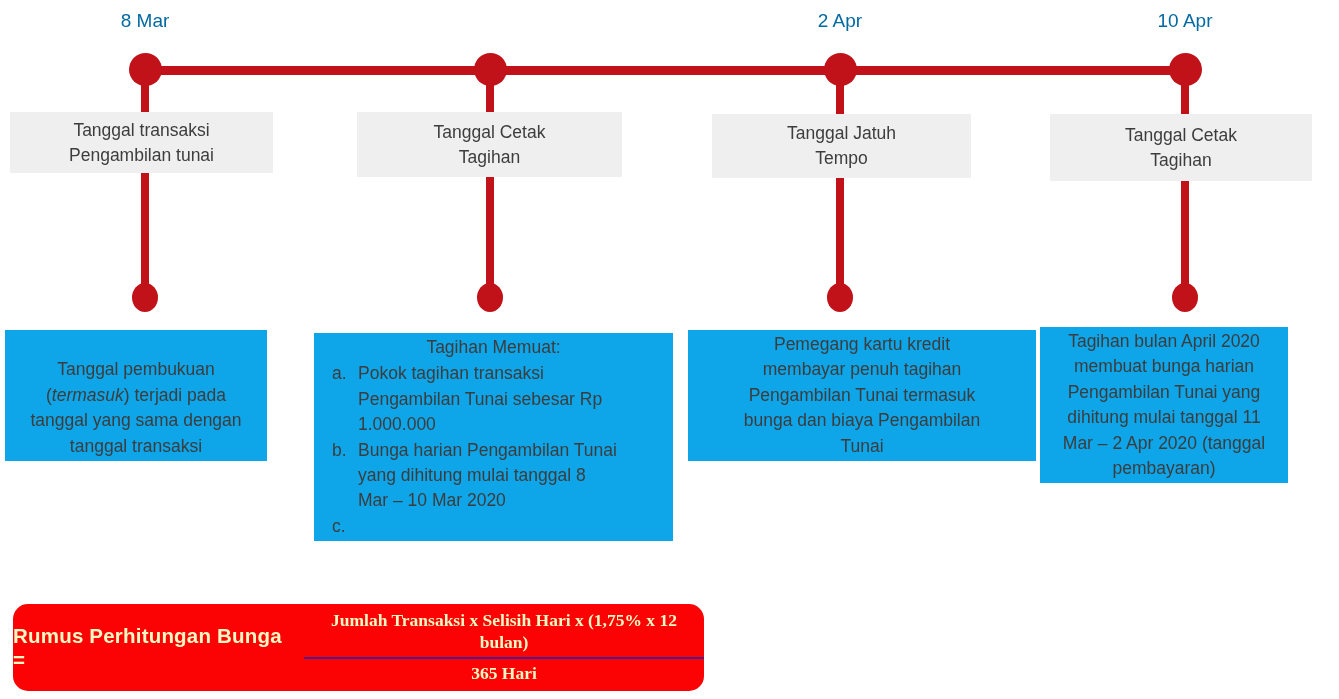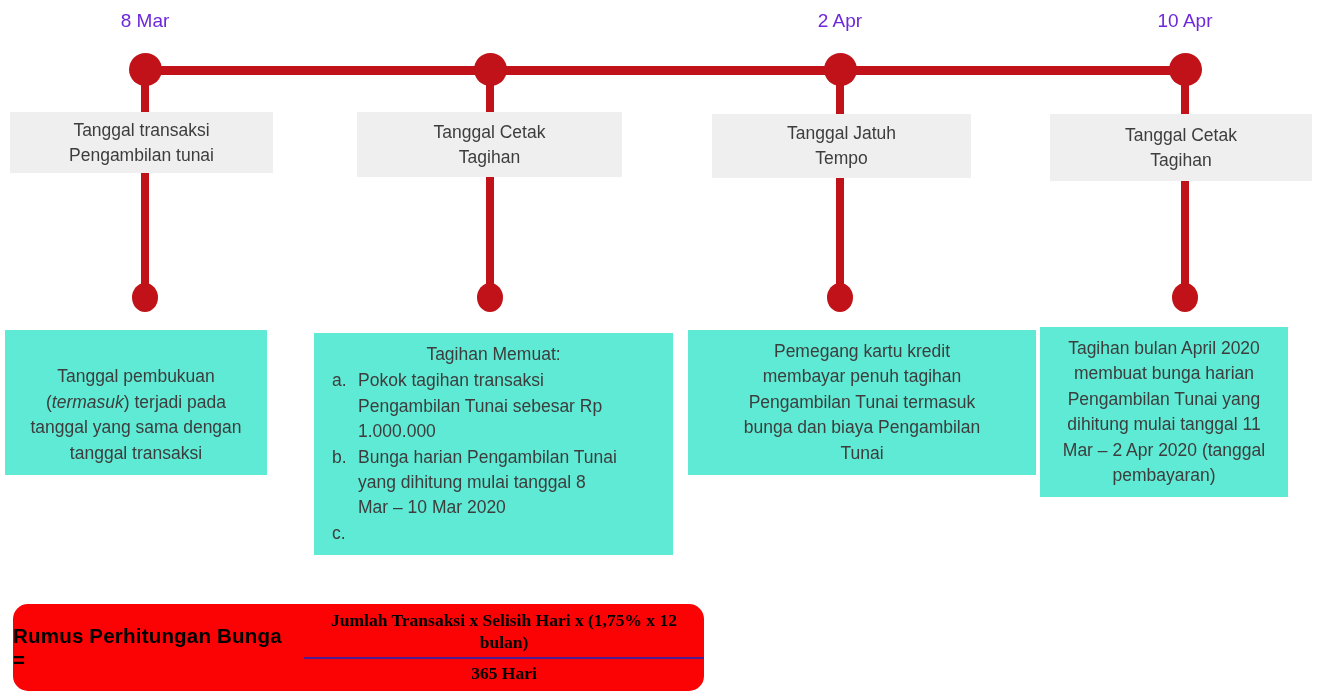--- a/index.html
+++ b/index.html
@@ -23,45 +23,45 @@
   .dot-top{
     position:absolute;top:53px;width:33px;height:33px;border-radius:50%;
     background:#C01218;z-index:2;
   }
   .dot-low{
     position:absolute;top:283px;width:26px;height:29px;border-radius:50%;
     background:#C01218;z-index:2;
   }
   .date-label{
     position:absolute;top:10px;width:180px;
-    text-align:center;font-size:19px;color:#6d28d9;z-index:3;
+    text-align:center;font-size:19px;color:#0369a1;z-index:3;
   }
   .label-box{
     position:absolute;top:112px;min-height:50px;
     background:#EFEFEF;color:#3d3d3d;
     display:flex;align-items:center;justify-content:center;
     text-align:center;font-size:17.5px;line-height:1.42;
     padding:5px 6px;box-sizing:border-box;z-index:4;
   }
   .desc-box{
     position:absolute;
-    background:#5eead4;color:#3d3d3d;
+    background:#0ea5e9;color:#3d3d3d;
     text-align:center;font-size:17.5px;line-height:1.45;
-    padding:9px 8px;box-sizing:border-box;z-index:4;
+    padding:2px 8px;box-sizing:border-box;z-index:4;
   }
   .desc-box .list{margin-top:1px;}
   .list-row{display:flex;text-align:left;}
   .list-marker{flex:0 0 36px;padding-left:10px;box-sizing:border-box;}
   .list-text{flex:1;}
   
   .formula-box{
     position:absolute;left:13px;top:604px;width:691px;height:87px;
     background:#FB0304;border-radius:15px;
     display:flex;align-items:center;justify-content:center;gap:9px;
-    color:#000000;z-index:4;
+    color:#fef9c3;z-index:4;
   }
   .formula-label{
     font-size:20.5px;font-weight:bold;letter-spacing:0.2px;
   }
   .fraction{
     display:inline-block;text-align:center;
     font-family:"Liberation Serif","DejaVu Serif",serif;
     font-weight:bold;font-size:17.5px;line-height:1.25;
   }
   .numerator{display:block;padding:0 4px 3px 4px;border-bottom:2px solid #4c1d95;}

